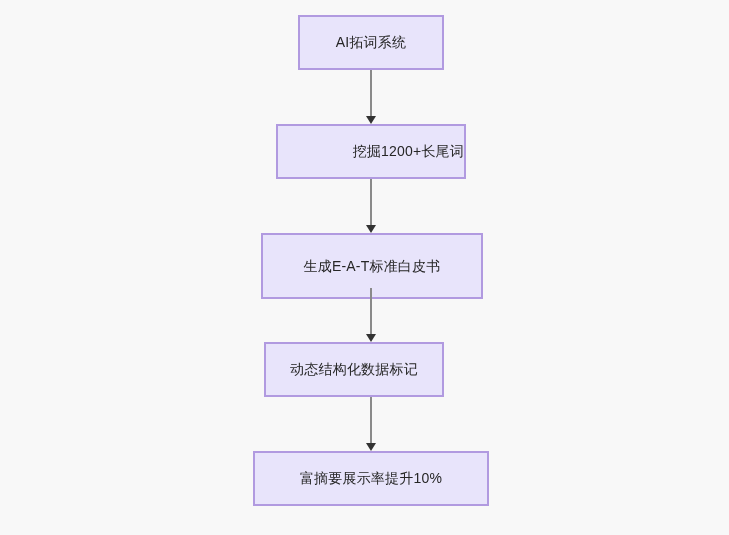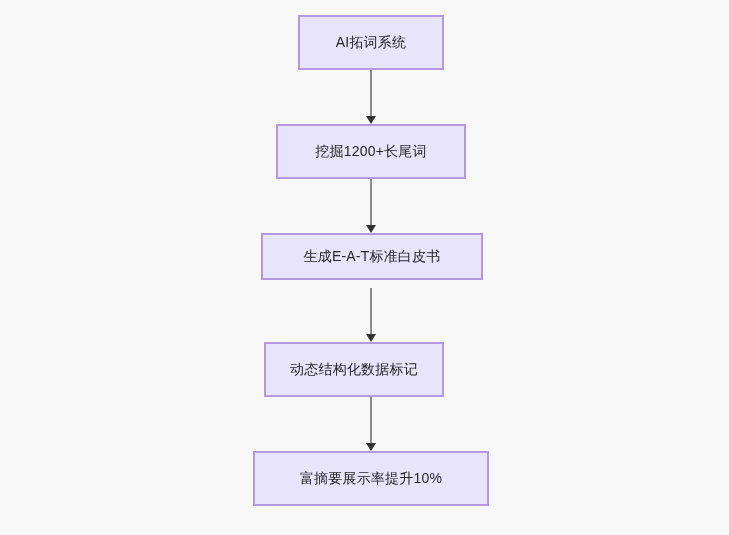--- a/index.html
+++ b/index.html
@@ -63,30 +63,30 @@
 
   <div class="node-box" style="left:298px; top:15px; width:146px; height:55px;">
     <span>AI拓词系统</span>
   </div>
 
   <div class="edge" style="left:371px; top:70px; height:54px;">
     <div class="edge-line" style="height:46px;"></div>
     <div class="edge-head" style="top:46px;"></div>
   </div>
 
-  <div class="node-box" style="left:276px; top:124px; width:190px; height:55px;">
+  <div class="node-box" style="left:276px; top:124px; width:190px; height:55px;justify-content:flex-end;">
     <span>挖掘1200+长尾词</span>
   </div>
 
   <div class="edge" style="left:371px; top:179px; height:54px;">
     <div class="edge-line" style="height:46px;"></div>
     <div class="edge-head" style="top:46px;"></div>
   </div>
 
-  <div class="node-box" style="left:261px; top:233px; width:222px; height:47px;">
+  <div class="node-box" style="left:261px; top:233px; width:222px; height:66px;">
     <span>生成E-A-T标准白皮书</span>
   </div>
 
   <div class="edge" style="left:371px; top:288px; height:54px;">
     <div class="edge-line" style="height:46px;"></div>
     <div class="edge-head" style="top:46px;"></div>
   </div>
 
   <div class="node-box" style="left:264px; top:342px; width:180px; height:55px;">
     <span>动态结构化数据标记</span>

